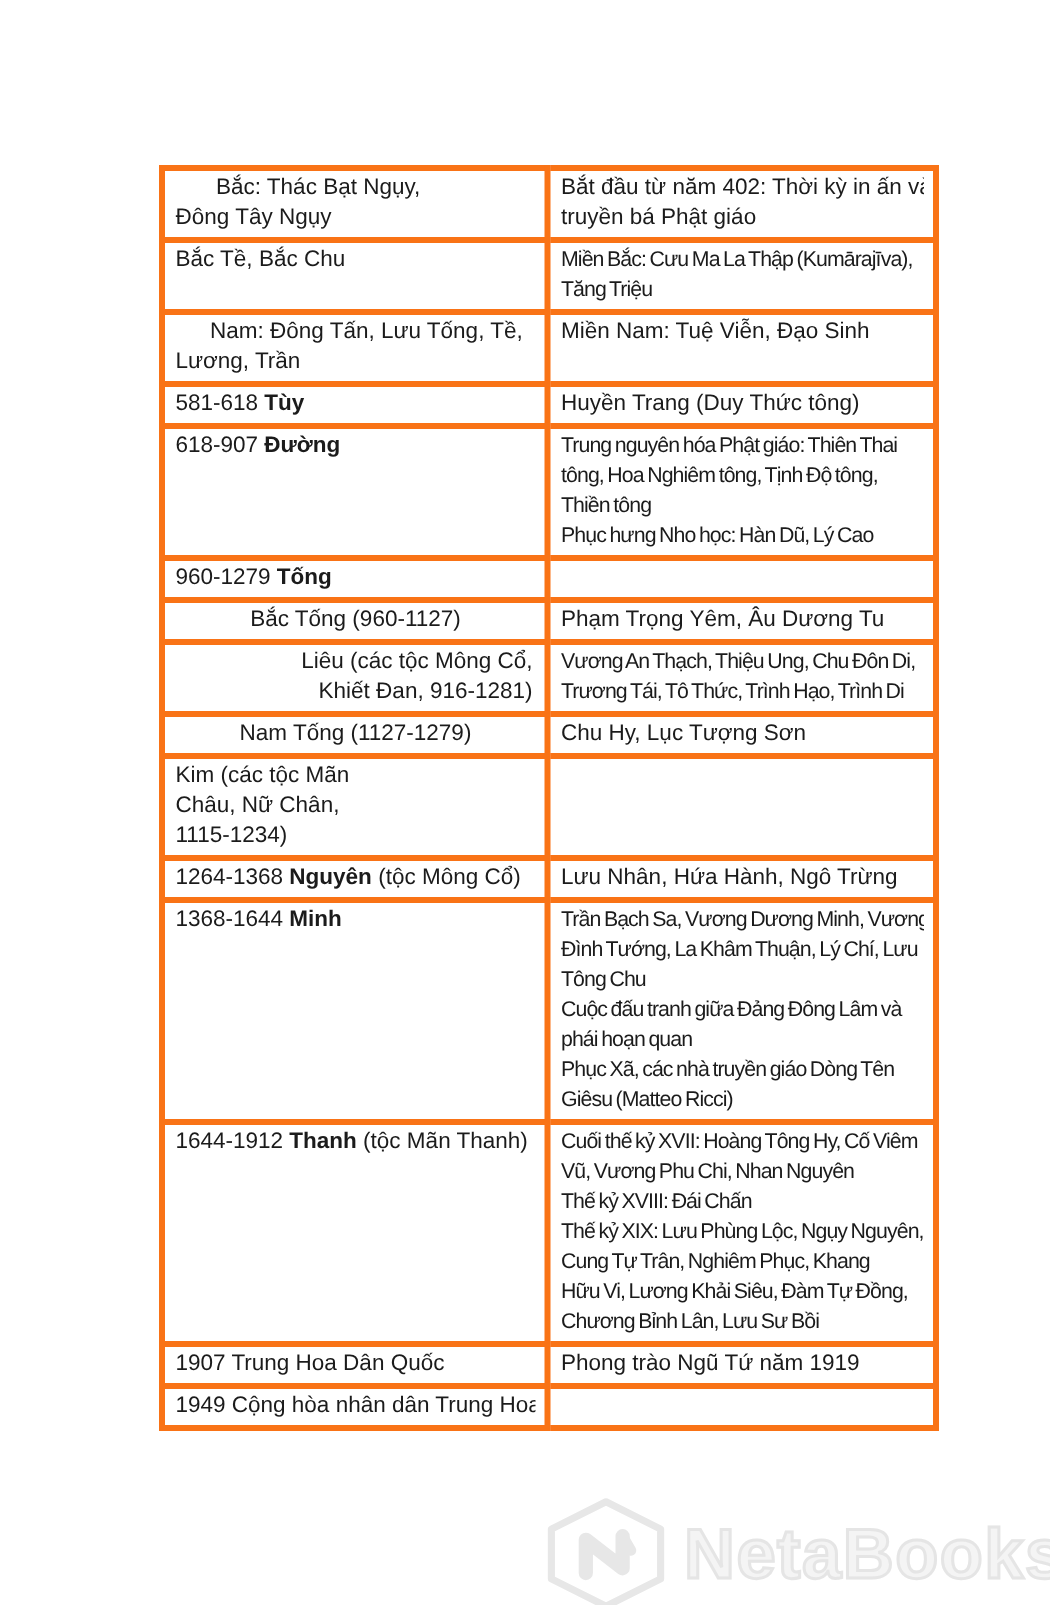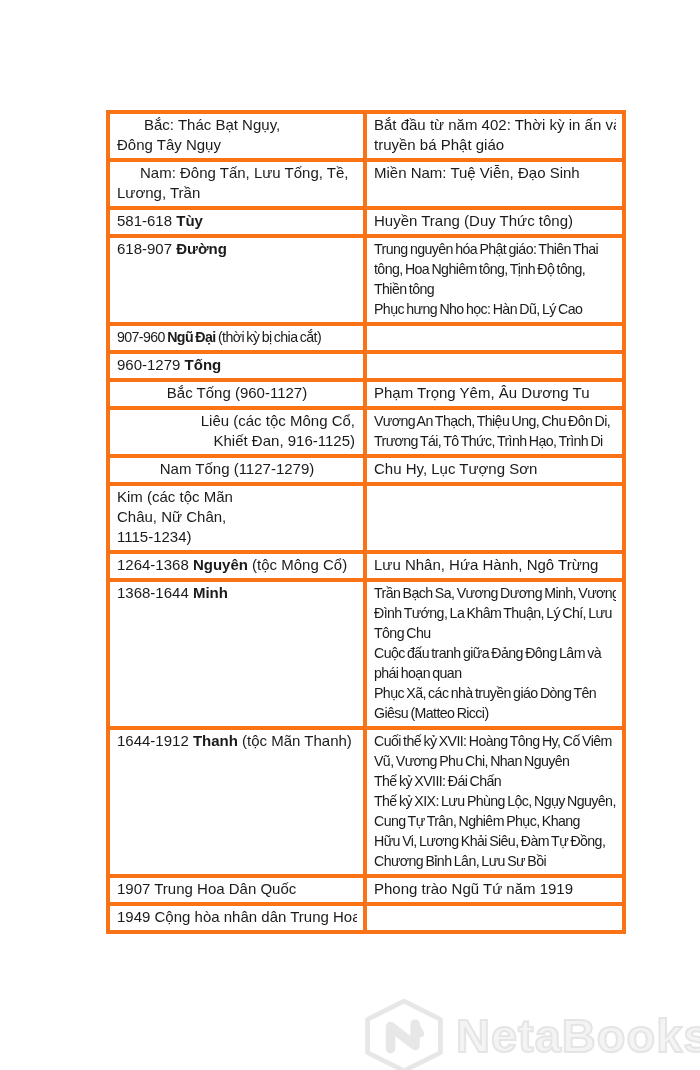--- a/index.html
+++ b/index.html
@@ -79,20 +79,29 @@
       <td class="hang1">
             <div class="ct"><span>Bắc: Thác Bạt Ngụy,
 Đông Tây Ngụy</span><b></b><span></span></div>
           </td>
       <td>
             <div class="ct">Bắt đầu từ năm 402: Thời kỳ in ấn và
 truyền bá Phật giáo</div>
           </td>
     </tr>
     <tr>
+      <td class="pad56">
+            <div class="ct"><span>Bắc Tề, Bắc Chu</span><b></b><span></span></div>
+          </td>
+      <td class="cond">
+            <div class="ct">Miền Bắc: Cưu Ma La Thập (Kumārajīva),
+Tăng Triệu</div>
+          </td>
+    </tr>
+    <tr>
       <td class="hang2">
             <div class="ct"><span>Nam: Đông Tấn, Lưu Tống, Tề,
 Lương, Trần</span><b></b><span></span></div>
           </td>
       <td>
             <div class="ct">Miền Nam: Tuệ Viễn, Đạo Sinh</div>
           </td>
     </tr>
     <tr>
       <td>
@@ -107,47 +116,39 @@
             <div class="ct"><span>618-907 </span><b>Đường</b><span></span></div>
           </td>
       <td class="cond">
             <div class="ct">Trung nguyên hóa Phật giáo: Thiên Thai
 tông, Hoa Nghiêm tông, Tịnh Độ tông,
 Thiền tông
 Phục hưng Nho học: Hàn Dũ, Lý Cao</div>
           </td>
     </tr>
     <tr>
-      <td class="cond">
-            <div class="ct"><span>907-960 </span><b>Ngũ Đại</b><span> (thời kỳ bị chia cắt)</span></div>
-          </td>
-      <td>
-            <div class="ct"></div>
-          </td>
-    </tr>
-    <tr>
       <td>
             <div class="ct"><span>960-1279 </span><b>Tống</b><span></span></div>
           </td>
       <td>
             <div class="ct"></div>
           </td>
     </tr>
     <tr>
       <td class="ctr">
             <div class="ct"><span>Bắc Tống (960-1127)</span><b></b><span></span></div>
           </td>
       <td>
             <div class="ct">Phạm Trọng Yêm, Âu Dương Tu</div>
           </td>
     </tr>
     <tr>
       <td class="rgt">
             <div class="ct"><span>Liêu (các tộc Mông Cổ,
-Khiết Đan, 916-1125)</span><b></b><span></span></div>
+Khiết Đan, 916-1281)</span><b></b><span></span></div>
           </td>
       <td class="cond">
             <div class="ct">Vương An Thạch, Thiệu Ung, Chu Đôn Di,
 Trương Tái, Tô Thức, Trình Hạo, Trình Di</div>
           </td>
     </tr>
     <tr>
       <td class="ctr">
             <div class="ct"><span>Nam Tống (1127-1279)</span><b></b><span></span></div>
           </td>

